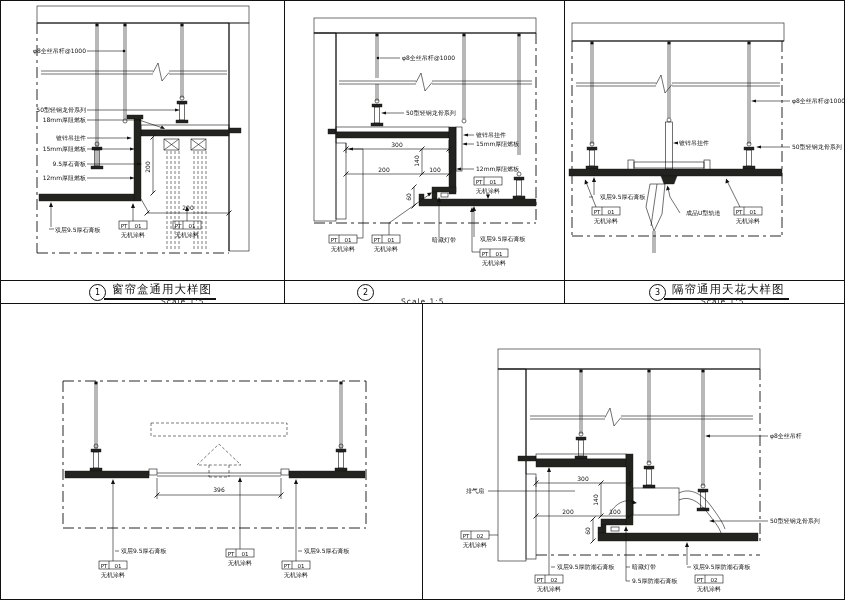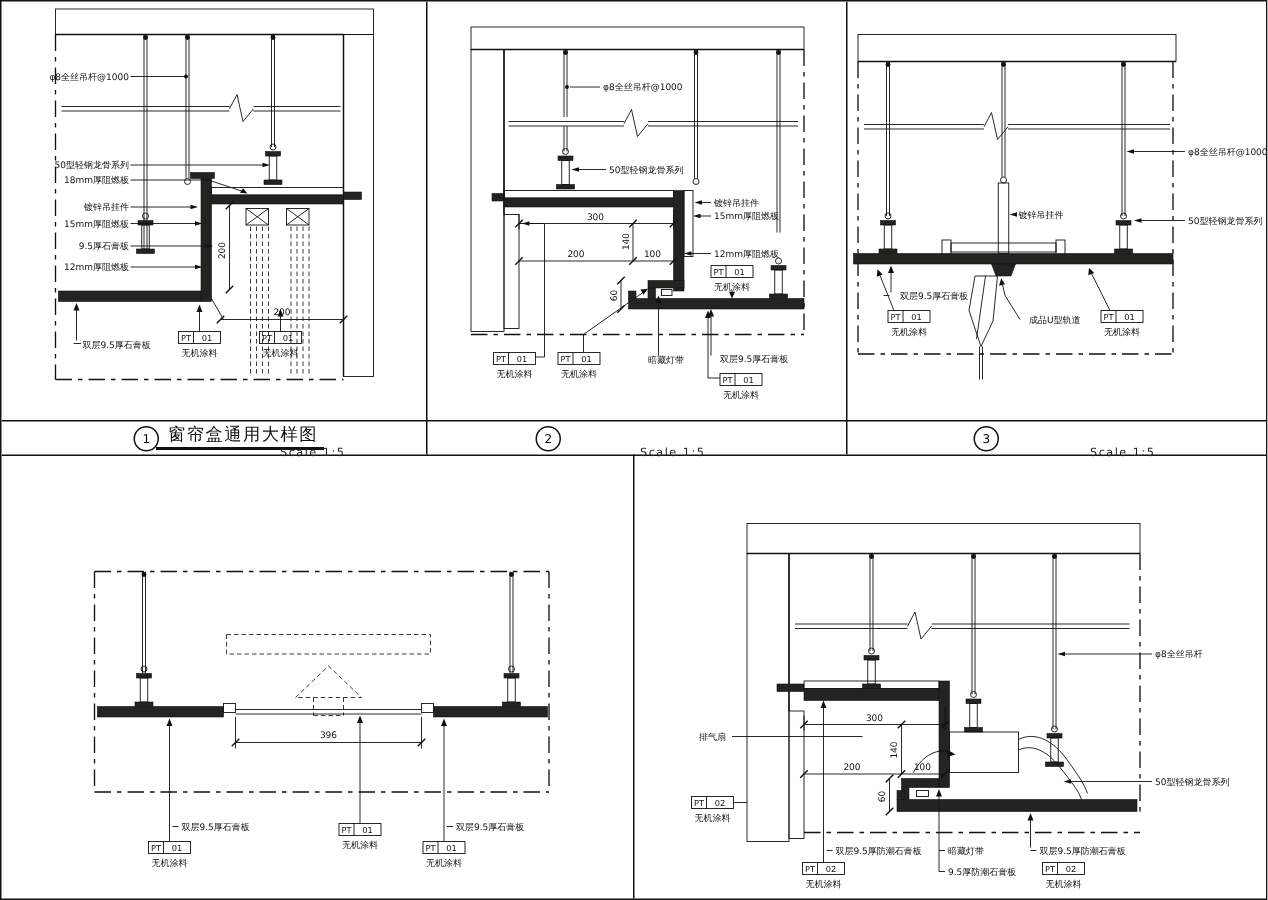--- a/index.html
+++ b/index.html
@@ -18,21 +18,21 @@
   .dashb{stroke:#111;stroke-width:0.9;stroke-dasharray:11 4 3 4;fill:none;}
   .dashc{stroke:#111;stroke-width:0.55;stroke-dasharray:3 2;fill:none;}
   .dot{fill:#111;stroke:none;}
   .tick{stroke:#111;stroke-width:0.9;}
   
   .tblock{position:absolute;display:flex;align-items:flex-start;gap:4px;}
   .tcircle{width:15px;height:15px;border:1.6px solid #111;border-radius:50%;display:flex;
            align-items:center;justify-content:center;font-size:8px;margin-top:2px;flex:0 0 auto;}
   .twrap{border-bottom:2.2px solid #111;padding:0 4px 1px 8px;margin-left:-6px;}
   .ttitle{font-size:11.5px;letter-spacing:1px;color:#111;white-space:nowrap;}
-  .tscale{font-size:7.5px;color:#222;text-align:center;margin-top:1px;letter-spacing:1px;}
+  .tscale{font-size:7.5px;color:#222;text-align:left;margin-top:1px;letter-spacing:1px;}
 </style>
 </head>
 <body>
 
 <div class="sheet">
 
   <div class="hl" style="top:279px"></div>
   <div class="hl" style="top:302px"></div>
   <div class="vl" style="left:283px;top:0;height:302px"></div>
   <div class="vl" style="left:563px;top:0;height:302px"></div>
@@ -618,16 +618,19 @@
   </div>
   <div class="tscale" style="position:absolute;left:160px;top:295px;width:95px">Scale  1:5</div>
 
   <div class="tblock" style="left:356px;top:281px">
     <div class="tcircle">2</div>
   </div>
   <div class="tscale" style="position:absolute;left:400px;top:295px;width:95px">Scale  1:5</div>
 
   <div class="tblock" style="left:648px;top:281px">
     <div class="tcircle">3</div>
+    <div class="twrap">
+      <div class="ttitle">隔帘通用天花大样图</div>
+    </div>
   </div>
   <div class="tscale" style="position:absolute;left:700px;top:295px;width:95px">Scale  1:5</div>
 
 </div>
 
 </body></html>

